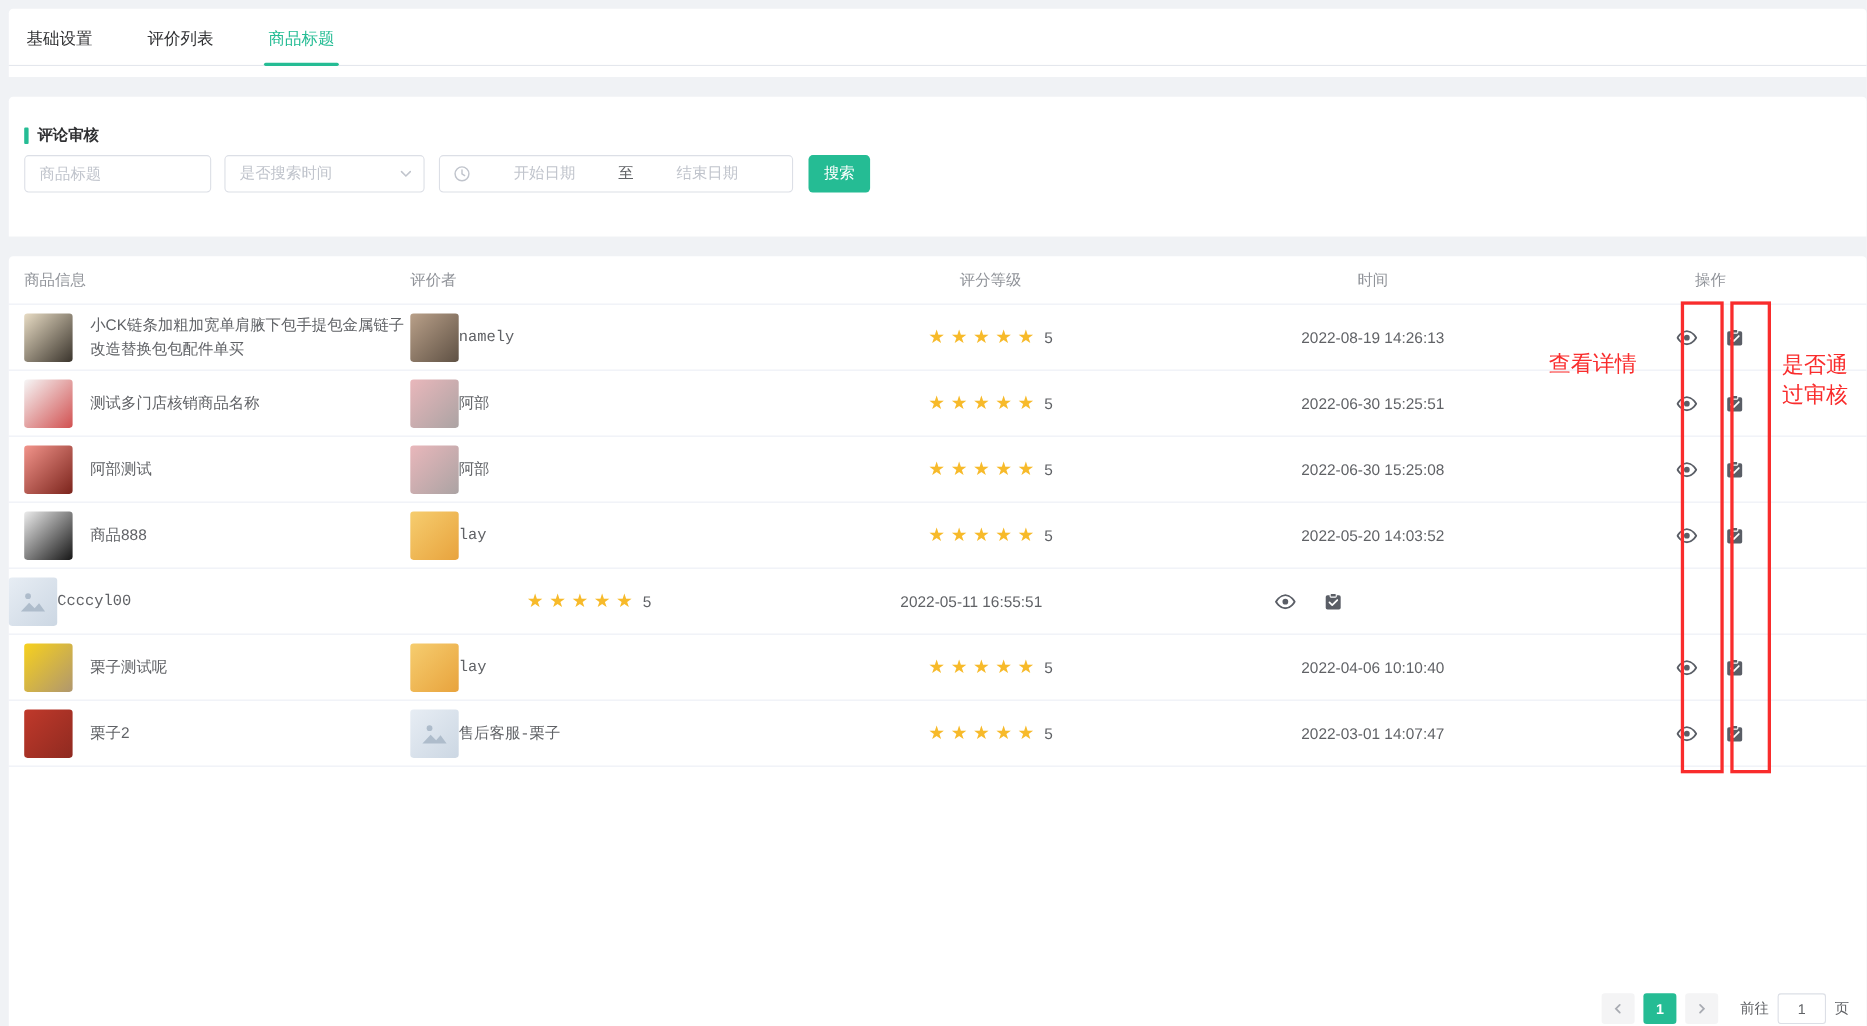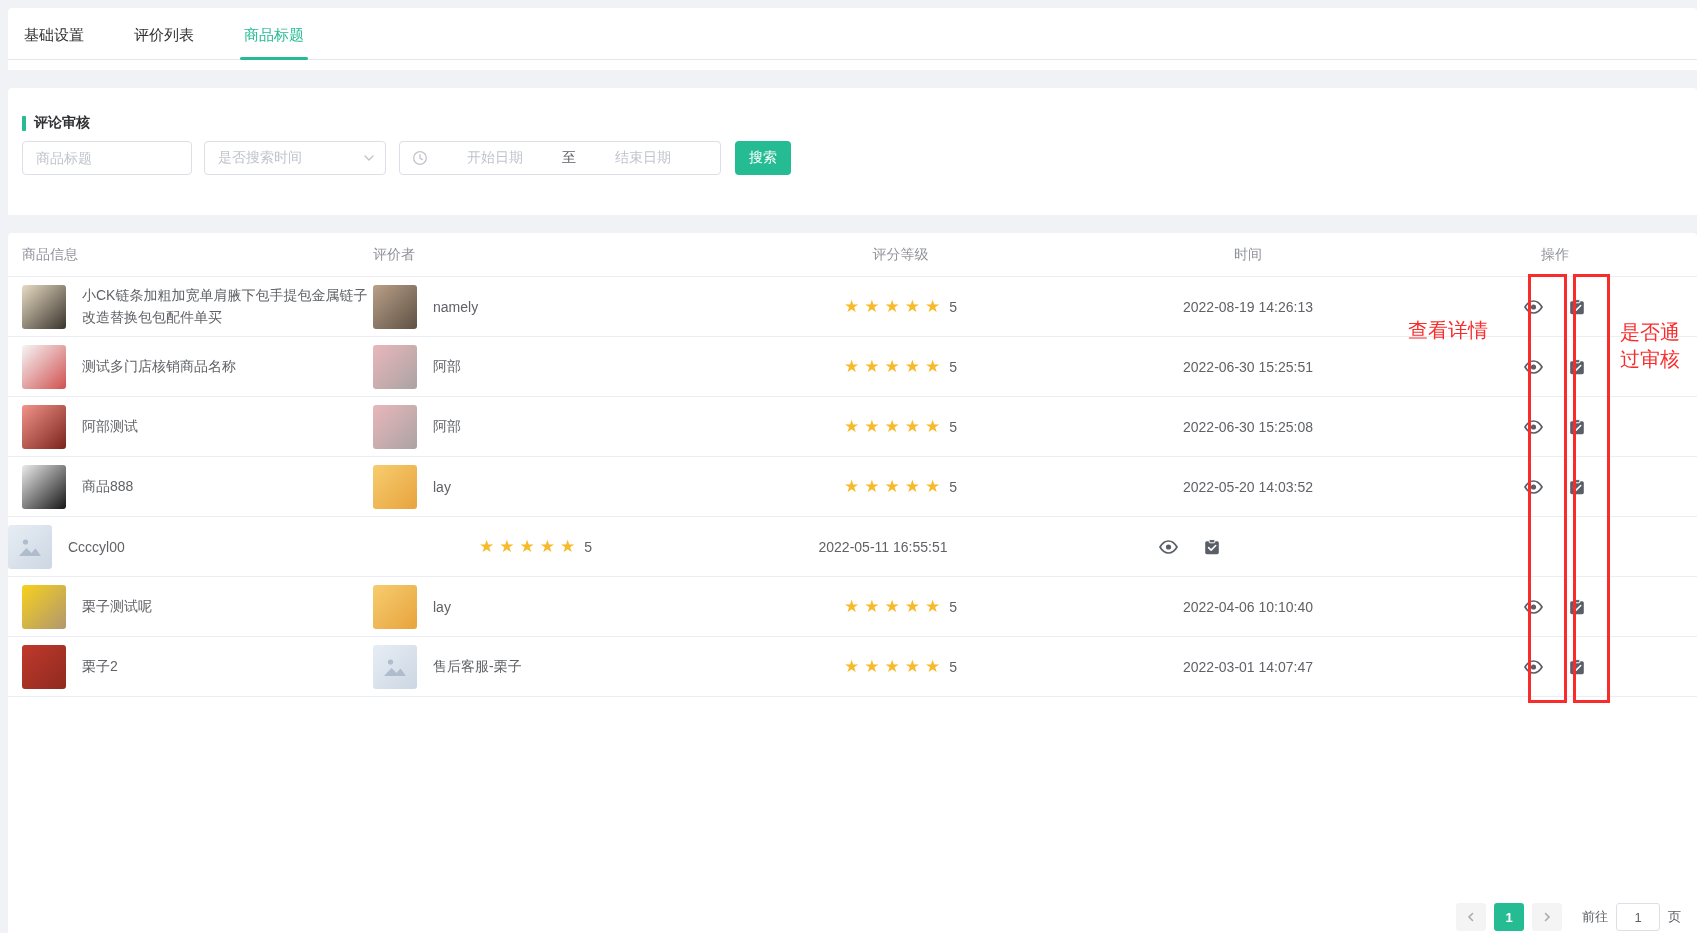--- a/index.html
+++ b/index.html
@@ -57,21 +57,21 @@
   .col-reviewer{width:400px;display:flex;align-items:center;}
   .col-rating{width:255px;display:flex;align-items:center;justify-content:center;}
   .col-time{width:440px;text-align:center;}
   .col-actions{width:200px;display:flex;padding-left:43px;}
   .thead .col-actions .actions-head{width:88px;text-align:center;}
   .product-image{width:44px;height:44px;border-radius:3px;flex-shrink:0;}
   .product-title{margin-left:16px;line-height:1.55;max-width:290px;}
   .avatar{width:44px;height:44px;border-radius:3px;flex-shrink:0;display:flex;align-items:center;justify-content:center;}
   .avatar .ph-icon{display:none;}
   .avatar.placeholder .ph-icon{display:block;}
-  .reviewer-name{margin-left:16px;}
+  .reviewer-name{font-family:Liberation Mono, monospace;}
   .stars{display:flex;gap:5px;}
   .star{color:var(--star);font-size:17px;line-height:1;}
   .rating-num{margin-left:9px;color:var(--text-main);}
   .action-cell{width:44px;height:44px;display:flex;align-items:center;justify-content:center;cursor:pointer;}
 
   
   .red-rect{position:absolute;border:3px solid var(--anno-red);pointer-events:none;}
   .rect-eye{left:1520px;top:41px;width:39px;height:429px;}
   .rect-check{left:1565px;top:41px;width:37px;height:429px;}
   .annotation{position:absolute;color:var(--anno-red);font-size:20px;font-weight:500;pointer-events:none;}

